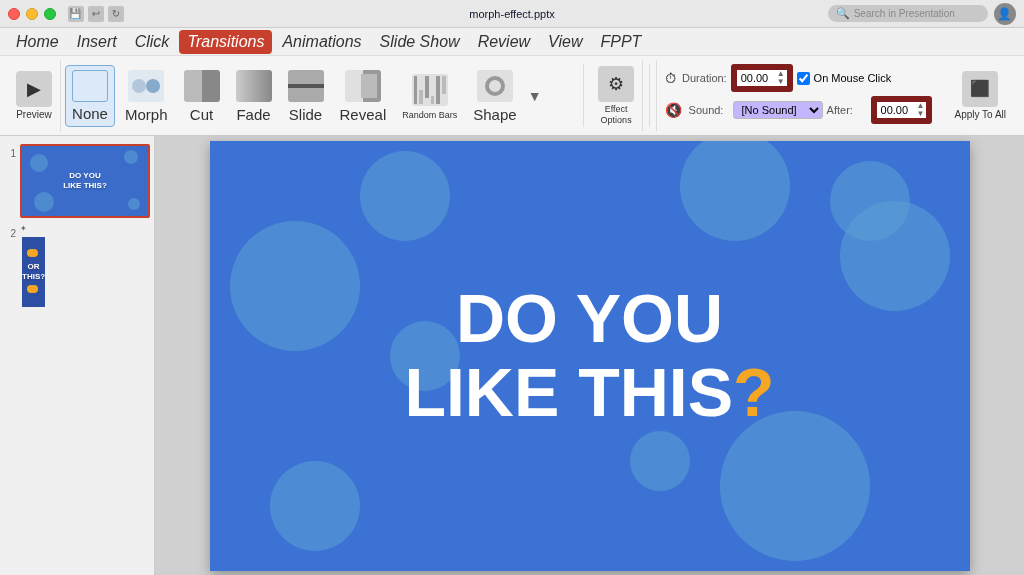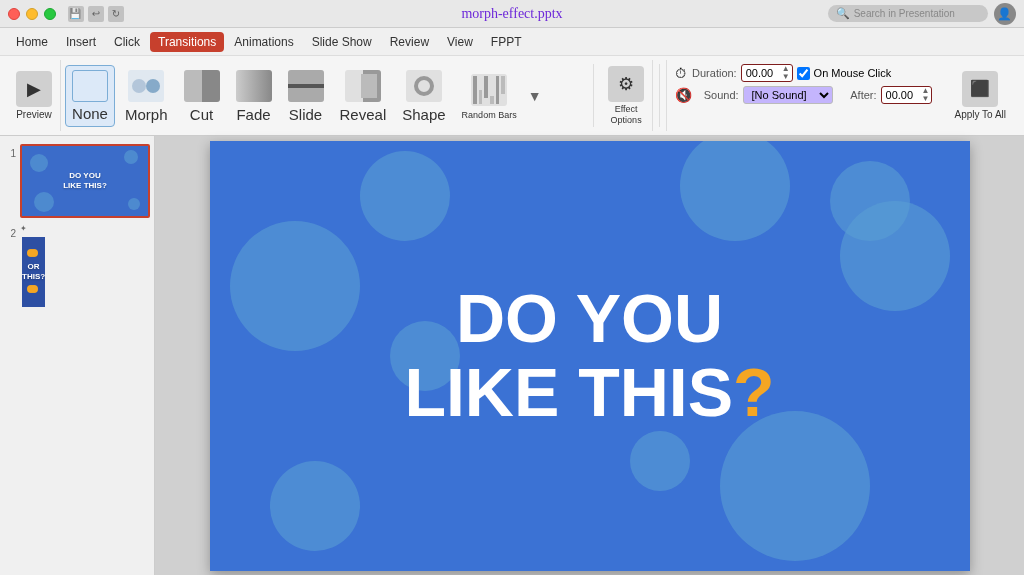--- a/index.html
+++ b/index.html
@@ -13,42 +13,43 @@
       align-items: center;
       padding: 0 8px;
       border-bottom: 1px solid #ccc;
       position: relative;
     }
     .traffic-lights { display: flex; gap: 6px; align-items: center; }
     .tl { width: 12px; height: 12px; border-radius: 50%; }
     .tl-close { background: #ff5f57; border: 1px solid #e0443e; }
     .tl-min { background: #febc2e; border: 1px solid #d4a12a; }
     .tl-max { background: #28c840; border: 1px solid #1da832; }
-    .title-bar-title { position: absolute; left: 50%; transform: translateX(-50%); font-size: 14px; color: #6d28d9; font-family: Liberation Serif, serif; }
+    .title-bar-title { position: absolute; left: 50%; transform: translateX(-50%); font-size: 11px; color: #0f172a; }
     .title-bar-icons { display: flex; gap: 4px; margin-left: 12px; }
     .title-bar-icon { width: 16px; height: 16px; background: #aaa; border-radius: 2px; opacity: 0.6; display: flex; align-items: center; justify-content: center; font-size: 10px; }
     .title-bar-right { margin-left: auto; display: flex; align-items: center; gap: 6px; }
     .search-bar { background: #c8c8c8; border-radius: 10px; padding: 2px 8px; font-size: 11px; color: #666; display: flex; align-items: center; gap: 4px; width: 160px; }
 
     
     .menu-bar {
       height: 28px;
       background: #f0f0f0;
       display: flex;
       align-items: center;
       padding: 0 8px;
       border-bottom: 1px solid #ddd;
       gap: 2px;
     }
     .menu-item {
       padding: 3px 8px;
       border-radius: 4px;
-      font-size: 12px;
+      font-size: 16px;
       color: #333;
       cursor: pointer;
+      font-style: italic;
     }
     .menu-item.active { background: #c7402d; color: white; }
 
     
     .ribbon {
       height: 80px;
       background: #f5f5f5;
       border-bottom: 1px solid #ccc;
       display: flex;
       align-items: stretch;
@@ -102,21 +103,21 @@
       padding: 4px 8px;
       border-left: 1px solid #ddd;
       min-width: 180px;
     }
     .ribbon-right-row {
       display: flex;
       align-items: center;
       gap: 4px;
       font-size: 11px;
     }
-    .ribbon-label { color: #555; min-width: 40px; text-align: right; }
+    .ribbon-label { color: #555; min-width: 40px; }
     .ribbon-checkbox { display: flex; align-items: center; gap: 4px; }
     .ribbon-checkbox input { margin: 0; }
     .ribbon-select {
       border: 1px solid #bbb;
       border-radius: 3px;
       padding: 1px 4px;
       font-size: 11px;
       background: #c4b5fd;
       min-width: 90px;
     }
@@ -255,21 +256,21 @@
       height: 36px;
       background: #d0d0d0;
       border-radius: 4px;
       display: flex;
       align-items: center;
       justify-content: center;
       font-size: 18px;
     }
 
     .spin-btn { font-size: 8px; color: #666; line-height: 1; cursor: pointer; }
-    .input-with-spin { display: flex; align-items: center; border: 1px solid #7f1d1d; border-radius: 3px; background: white; }
+    .input-with-spin { display: flex; align-items: center; border: 6px solid #7f1d1d; border-radius: 3px; background: white; }
     .input-with-spin input { border: none; outline: none; width: 40px; font-size: 11px; padding: 1px 4px; background: transparent; }
     .spin-btns { display: flex; flex-direction: column; padding: 0 2px; }
 
     .user-icon { width: 22px; height: 22px; border-radius: 50%; background: #888; display: flex; align-items: center; justify-content: center; color: white; font-size: 12px; }
   </style>
 </head>
 <body>
 
 <div class="title-bar">
   <div class="traffic-lights">
@@ -367,39 +368,39 @@
         <div style="width:36px;height:32px;background:#e0e0e0;border-radius:3px;position:relative;overflow:hidden;">
           <div style="position:absolute;right:0;top:0;width:18px;height:32px;background:#999;"></div>
           <div style="position:absolute;right:4px;top:4px;width:16px;height:24px;background:#bbb;"></div>
         </div>
       </div>
       <span class="ribbon-item-label">Reveal</span>
     </div>
 
     <div class="ribbon-item">
       <div class="ribbon-item-icon">
-        <div style="width:36px;height:32px;background:#e0e0e0;border-radius:3px;display:flex;align-items:center;justify-content:center;">
-          <div style="width:20px;height:20px;border-radius:50%;border:4px solid #999;"></div>
-        </div>
-      </div>
-      <span class="ribbon-item-label">Shape</span>
-    </div>
-
-    <div class="ribbon-item">
-      <div class="ribbon-item-icon">
         <div style="width:36px;height:32px;background:#e0e0e0;border-radius:3px;display:flex;gap:2px;padding:2px;overflow:hidden;">
           <div style="width:4px;height:28px;background:#999;"></div>
           <div style="width:4px;height:14px;background:#bbb;margin-top:14px;"></div>
           <div style="width:4px;height:22px;background:#999;"></div>
           <div style="width:4px;height:8px;background:#bbb;margin-top:20px;"></div>
           <div style="width:4px;height:28px;background:#999;"></div>
           <div style="width:4px;height:18px;background:#bbb;"></div>
         </div>
       </div>
       <span class="ribbon-item-label" style="font-size:9px;">Random Bars</span>
+    </div>
+
+    <div class="ribbon-item">
+      <div class="ribbon-item-icon">
+        <div style="width:36px;height:32px;background:#e0e0e0;border-radius:3px;display:flex;align-items:center;justify-content:center;">
+          <div style="width:20px;height:20px;border-radius:50%;border:4px solid #999;"></div>
+        </div>
+      </div>
+      <span class="ribbon-item-label">Shape</span>
     </div>
 
     <div class="ribbon-arrow">▼</div>
   </div>
 
   <div class="ribbon-divider"></div>
 
   <div class="effect-options">
     <div style="width:36px;height:36px;background:#d0d0d0;border-radius:4px;display:flex;align-items:center;justify-content:center;font-size:18px;">⚙</div>
     <span style="font-size:9px;text-align:center;line-height:1.2;">Effect<br>Options</span>

